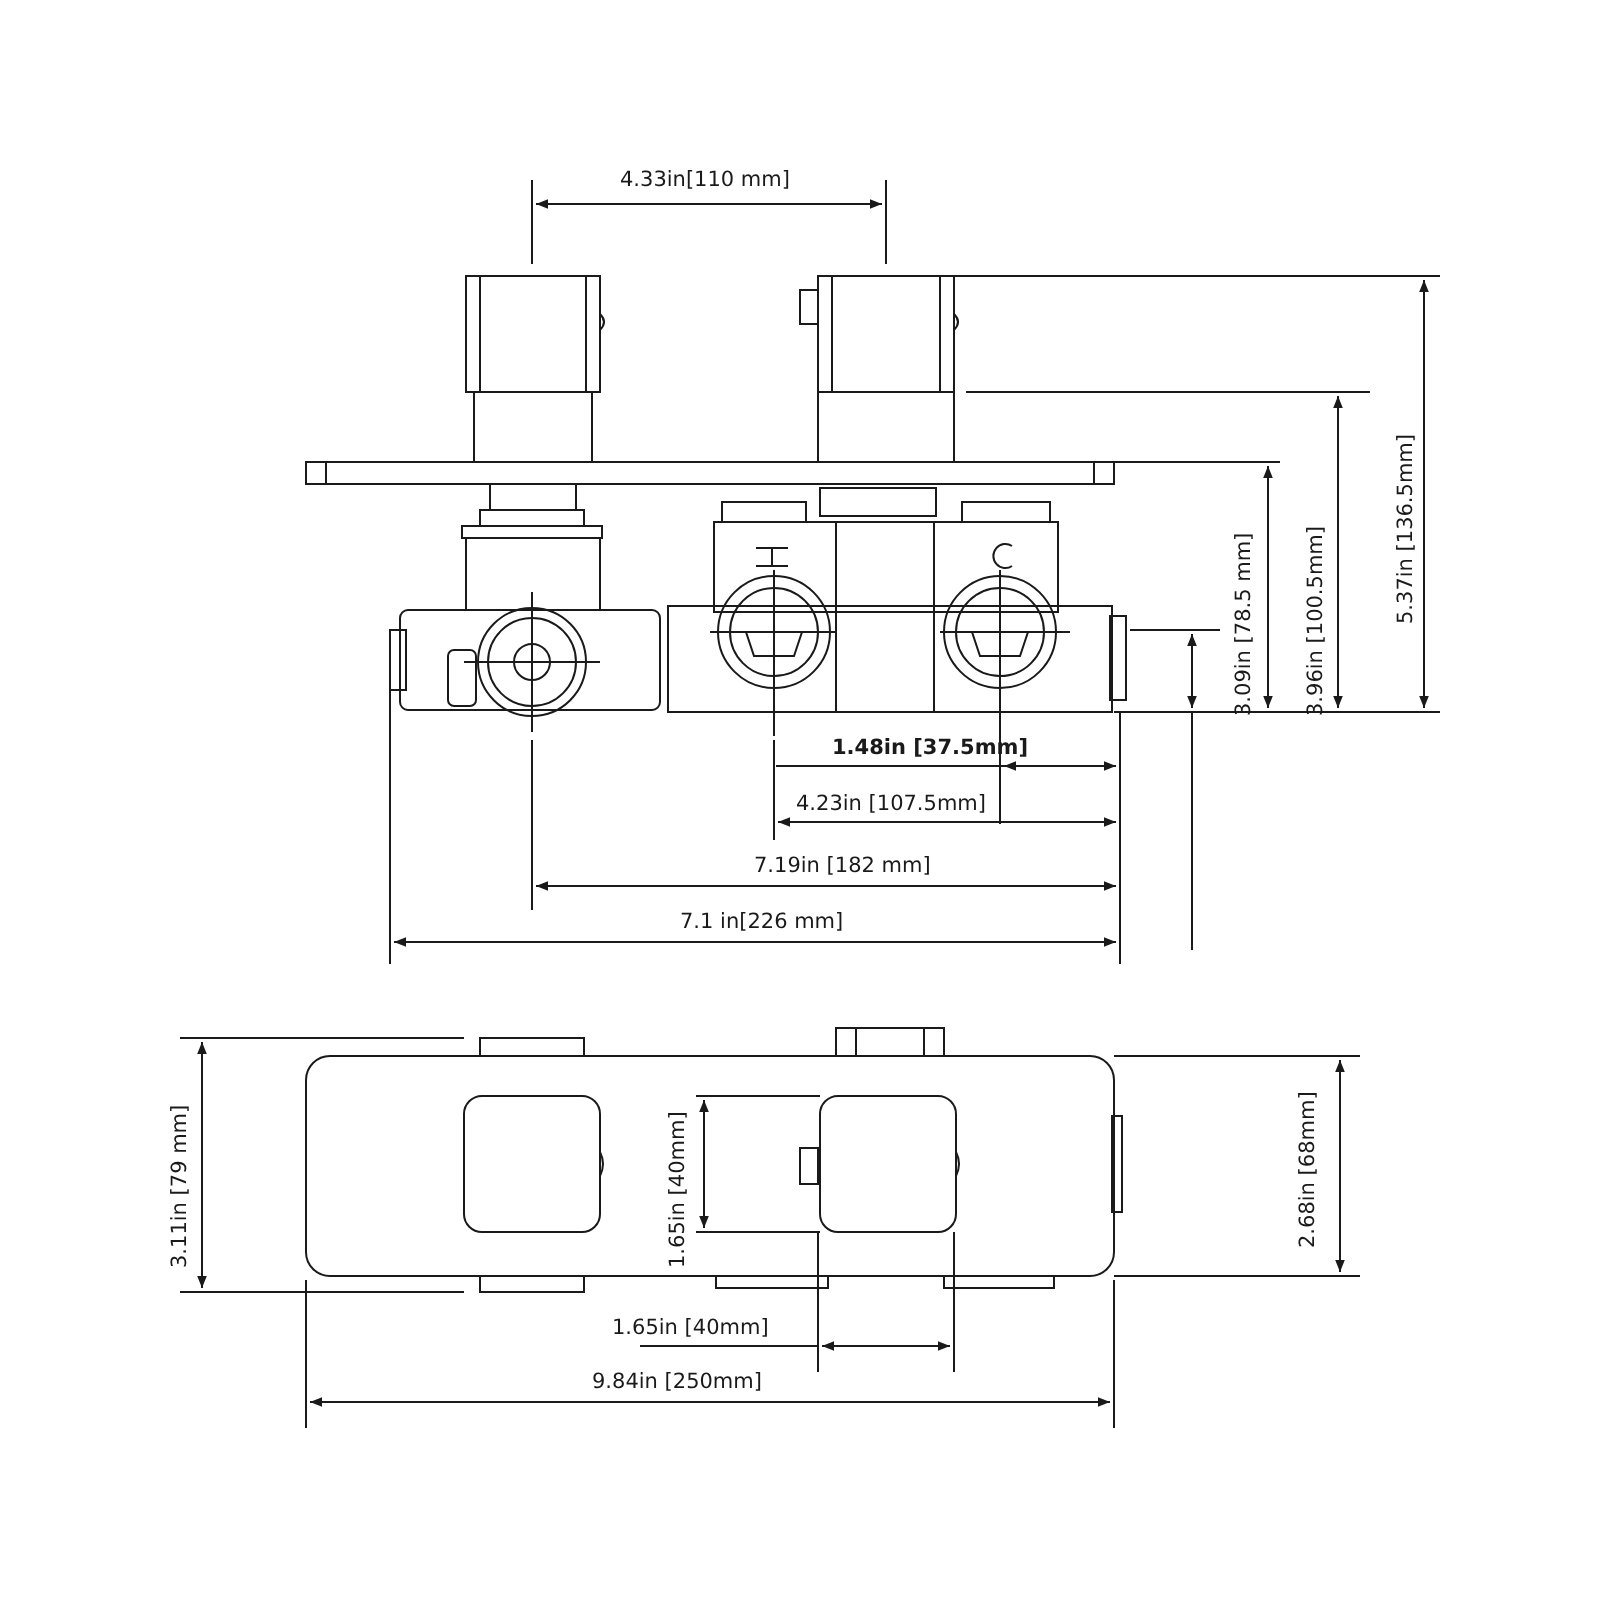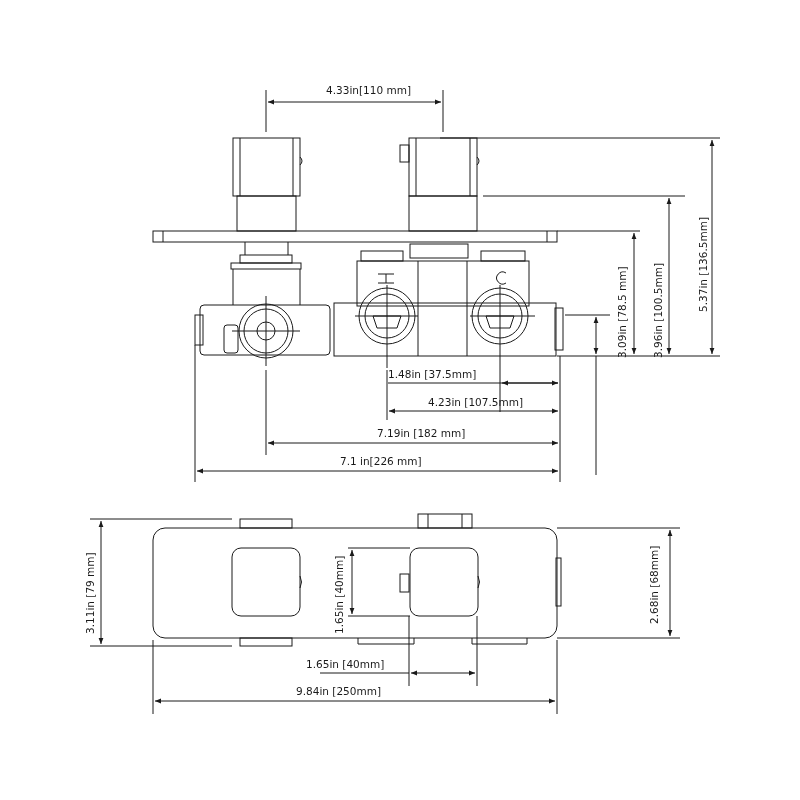--- a/index.html
+++ b/index.html
@@ -147,23 +147,23 @@
       <line x1="477" y1="616" x2="477" y2="686"></line>
       <line x1="320" y1="673" x2="409" y2="673"></line>
       <line x1="411" y1="673" x2="475" y2="673" marker-start="url(#arr)" marker-end="url(#arr)"></line>
       <line x1="153" y1="640" x2="153" y2="714"></line>
       <line x1="557" y1="640" x2="557" y2="714"></line>
       <line x1="155" y1="701" x2="555" y2="701" marker-start="url(#arr)" marker-end="url(#arr)"></line>
     </g>
   </g>
 </svg>
 
-<div class="dim-label" style="left:326px;top:84px;">4.33in[110 mm]</div>
-<div class="dim-label" style="left:388px;top:368px;">1.48in [37.5mm]</div>
-<div class="dim-label" style="left:428px;top:396px;text-align:right;">4.23in [107.5mm]</div>
+<div class="dim-label" style="left:310px;top:84px;">4.33in[110 mm]</div>
+<div class="dim-label" style="left:416px;top:368px;font-weight:bold;">1.48in [37.5mm]</div>
+<div class="dim-label" style="left:398px;top:396px;text-align:right;">4.23in [107.5mm]</div>
 <div class="dim-label" style="left:377px;top:427px;">7.19in [182 mm]</div>
 <div class="dim-label" style="left:340px;top:455px;">7.1 in[226 mm]</div>
 <div class="dim-label" style="left:306px;top:658px;">1.65in [40mm]</div>
 <div class="dim-label" style="left:296px;top:685px;text-align:right;">9.84in [250mm]</div>
 
 <div class="dim-label vert" style="left:616px;top:358px;">3.09in [78.5 mm]</div>
 <div class="dim-label vert" style="left:652px;top:358px;">3.96in [100.5mm]</div>
 <div class="dim-label vert" style="left:697px;top:312px;">5.37in [136.5mm]</div>
 <div class="dim-label vert" style="left:84px;top:634px;">3.11in [79 mm]</div>
 <div class="dim-label vert" style="left:648px;top:624px;">2.68in [68mm]</div>

